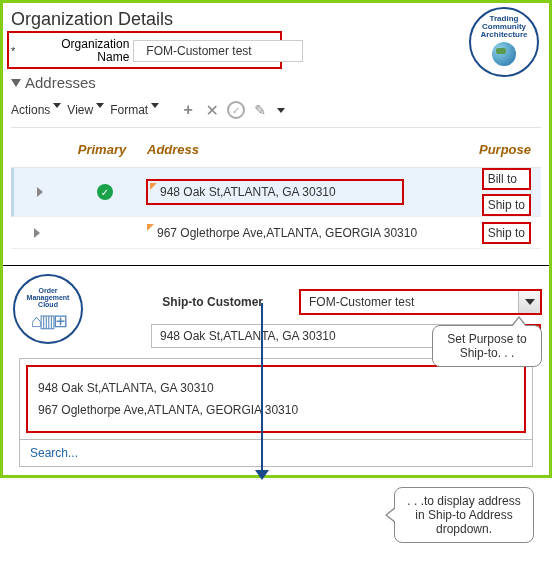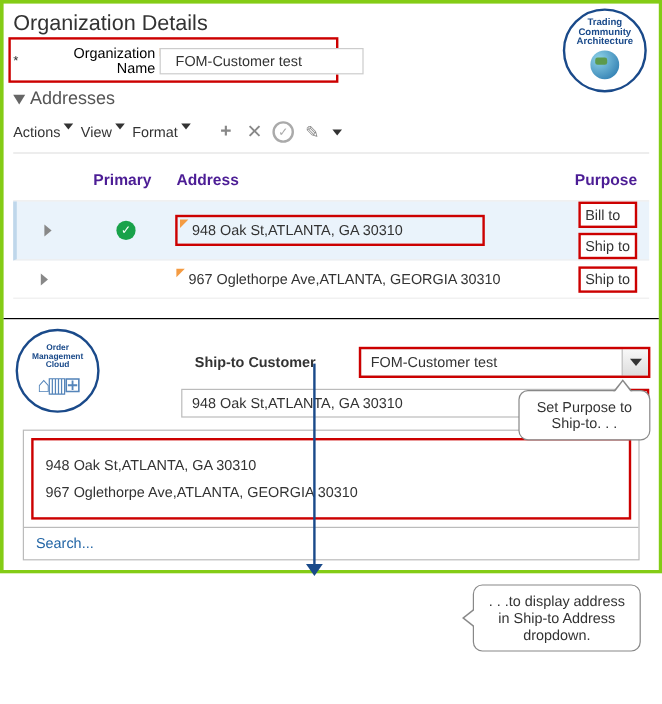--- a/index.html
+++ b/index.html
@@ -31,21 +31,21 @@
   .toolbar .sep { width: 8px; }
   .icon-btn { width: 18px; height: 18px; display: inline-flex; align-items: center; justify-content: center; color: #888; font-size: 16px; }
   .icon-btn.plus::before { content:'+'; font-weight:bold; }
   .icon-btn.x::before { content:'✕'; }
   .icon-btn.circle-check { border: 2px solid #aaa; border-radius: 50%; font-size: 10px; color: #aaa; }
   .icon-btn.circle-check::before { content:'✓'; }
   .icon-btn.pencil::before { content:'✎'; font-size:14px; }
   .icon-btn.pencil + .caret { margin-left: 2px; }
 
   .table-area { position: relative; padding-bottom: 8px; }
-  .thead { display: flex; padding: 14px 6px 10px 6px; border-bottom: 1px solid #e6e6e6; font-weight: bold; font-size: 13px; color: #4c1d95; }
+  .thead { display: flex; padding: 14px 6px 10px 6px; border-bottom: 1px solid #e6e6e6; font-weight: bold; font-size: 13px; color: #a16207; font-style: italic; }
   .col-expand { width: 40px; }
   .col-primary { width: 90px; text-align: center; }
   .col-address { flex: 1; }
   .col-purpose { width: 90px; text-align: right; padding-right: 4px; }
 
   .trow { display: flex; align-items: center; min-height: 32px; padding: 0 6px; border-bottom: 1px solid #eee; position: relative; }
   .trow.sel { background: #eaf3fb; border-left: 3px solid #bfd7eb; }
   .expand-arrow { width: 40px; display: flex; justify-content: center; color: #999; }
   .expand-arrow .rt { width:0; height:0; border-top:5px solid transparent; border-bottom:5px solid transparent; border-left:6px solid #888; }
   .primary-cell { width: 90px; display: flex; justify-content: center; }

